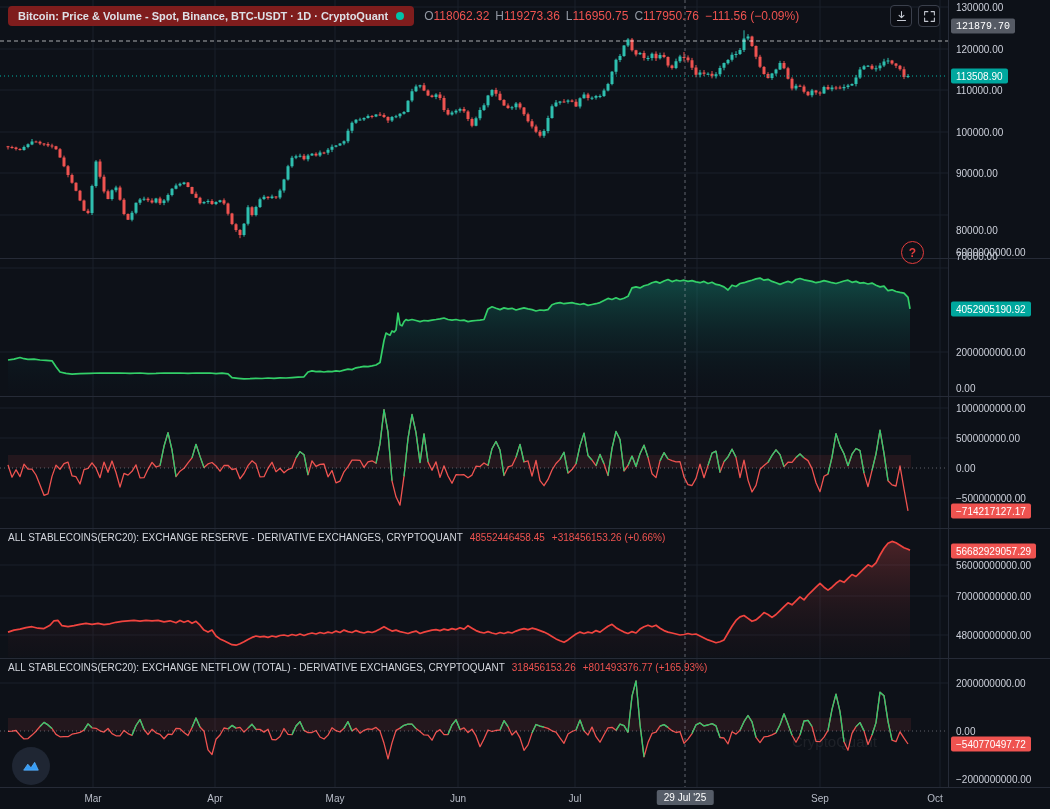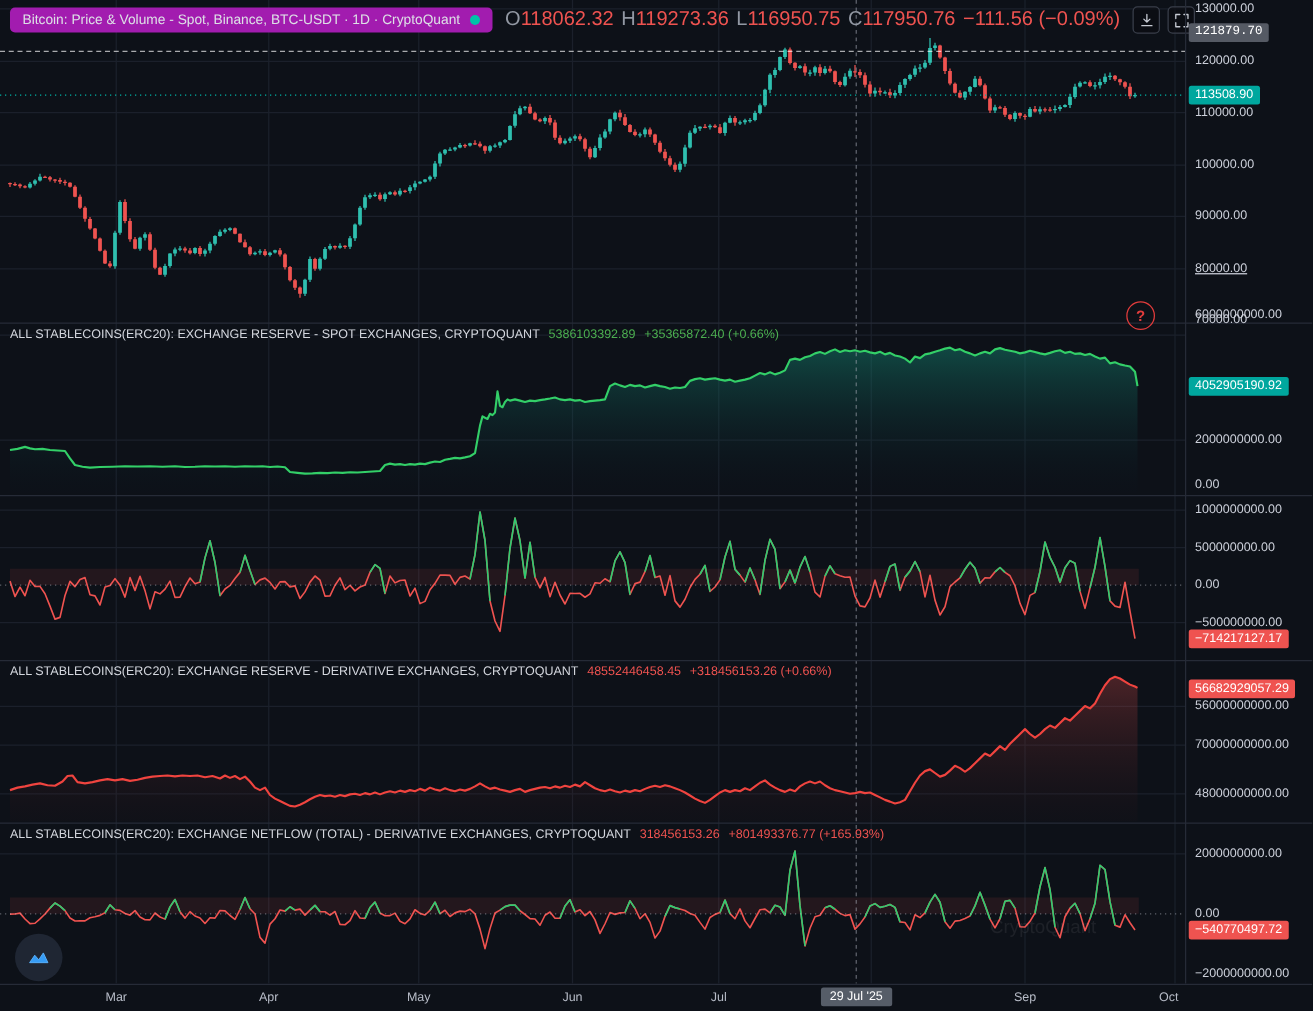--- a/index.html
+++ b/index.html
@@ -14,23 +14,23 @@
   #plot{position:absolute;left:0;top:0;}
   .sep{position:absolute;left:0;width:1050px;height:1px;background:var(--separator);}
   .axis-col{position:absolute;left:948px;top:0;width:102px;height:787px;border-left:1px solid var(--separator);}
   .tick{position:absolute;left:7px;font-size:10px;color:var(--axis-text);transform:translateY(-50%);white-space:nowrap;}
   .badge{position:absolute;left:2px;font-size:10px;color:#fff;padding:2px 5px;border-radius:2px;transform:translateY(-50%);white-space:nowrap;}
   .badge.teal{background:var(--badge-teal);} .badge.gray{background:var(--badge-gray);} .badge.red{background:var(--badge-red);}
   .time-axis{position:absolute;left:0;top:787px;width:1050px;height:22px;border-top:1px solid var(--separator);background:var(--bg);}
   .tlabel{position:absolute;top:5px;transform:translateX(-50%);font-size:10px;color:#b7bcc7;}
   .tbadge{position:absolute;top:2px;transform:translateX(-50%);font-size:10px;color:#fff;background:#565d68;padding:2px 7px;border-radius:2px;white-space:nowrap;}
   .header{position:absolute;left:8px;top:5px;height:22px;display:flex;align-items:center;gap:10px;width:932px;}
-  .chip{display:flex;align-items:center;gap:8px;background:#a21caf;border-radius:4px;padding:4px 10px;font-size:11px;color:#dde0e6;white-space:nowrap;}
+  .chip{display:flex;align-items:center;gap:8px;background:#7f1d1d;border-radius:4px;padding:4px 10px;font-size:11px;color:#dde0e6;white-space:nowrap;font-weight:bold;}
   .dot{width:8px;height:8px;border-radius:50%;background:#00c2a8;}
-  .ohlc{display:flex;gap:6px;font-size:16px;white-space:nowrap;}
+  .ohlc{display:flex;gap:6px;font-size:12px;white-space:nowrap;}
   .ohlc .lt{color:#9298a3;} .ohlc .vl{color:var(--down);}
   .hbtns{margin-left:auto;display:flex;gap:6px;}
   .hbtn{width:20px;height:20px;border:1px solid #3a3f4b;border-radius:4px;display:flex;align-items:center;justify-content:center;color:#c6cad3;background:rgba(10,12,17,.6);cursor:pointer;}
   .ptitle{position:absolute;left:8px;display:flex;gap:7px;font-size:10px;color:#d3d6dd;white-space:nowrap;}
   .val-green{color:var(--legend-green);} .val-red{color:var(--down);}
   .help{position:absolute;left:901px;top:241px;width:21px;height:21px;border:1.5px solid #e23c3c;border-radius:50%;color:#e23c3c;font-size:12px;font-weight:bold;display:flex;align-items:center;justify-content:center;cursor:pointer;}
   .cq-logo{position:absolute;left:12px;top:747px;width:38px;height:38px;border-radius:50%;background:#1f2633;display:flex;align-items:center;justify-content:center;cursor:pointer;}
   .watermark{position:absolute;left:792px;top:733px;font-size:15px;color:rgba(255,255,255,0.07);}
 </style>
 </head>
@@ -173,25 +173,20 @@
           </svg>
       </div>
       <div class="hbtn">
         <svg width="13" height="13" viewBox="0 0 16 16">
             <path d="M2 6V2h4M10 2h4v4M14 10v4h-4M6 14H2v-4" stroke="currentColor" stroke-width="1.3" fill="none" stroke-linecap="round" stroke-linejoin="round"></path>
           </svg>
       </div>
     </div>
   </div>
 
-  <div class="ptitle" style="top:262px">
-    <span>ALL STABLECOINS(ERC20): EXCHANGE RESERVE - SPOT EXCHANGES, CRYPTOQUANT</span>
-    <span class="val-green">5386103392.89</span>
-    <span class="val-green">+35365872.40 (+0.66%)</span>
-  </div>
   <div class="ptitle" style="top:532px">
     <span>ALL STABLECOINS(ERC20): EXCHANGE RESERVE - DERIVATIVE EXCHANGES, CRYPTOQUANT</span>
     <span class="val-red">48552446458.45</span>
     <span class="val-red">+318456153.26 (+0.66%)</span>
   </div>
   <div class="ptitle" style="top:662px">
     <span>ALL STABLECOINS(ERC20): EXCHANGE NETFLOW (TOTAL) - DERIVATIVE EXCHANGES, CRYPTOQUANT</span>
     <span class="val-red">318456153.26</span>
     <span class="val-red">+801493376.77 (+165.93%)</span>
   </div>
@@ -207,21 +202,21 @@
       <path d="M4 16.5l4.5-6.5 3.5 4 4-6 4 8.5z" fill="#369cf5" stroke="#5cb3ff" stroke-width="0.8" stroke-linejoin="round"></path>
     </svg>
   </div>
 
   <div class="axis-col" id="axisCol">
       <div class="tick" style="top: 7px;">130000.00</div>
       <div class="tick" style="top: 49px;">120000.00</div>
       <div class="tick" style="top: 90px;">110000.00</div>
       <div class="tick" style="top: 132px;">100000.00</div>
       <div class="tick" style="top: 173px;">90000.00</div>
-      <div class="tick" style="top: 215px; text-decoration: underline;">80000.00</div>
+      <div class="tick" style="top: 230px;">80000.00</div>
       <div class="tick" style="top: 256px;">70000.00</div>
       <div class="badge gray" style="top: 26px; font-family: Liberation Mono, monospace;">121879.70</div>
       <div class="badge teal" style="top: 76px;">113508.90</div>
       <div class="tick" style="top: 252px;">6000000000.00</div>
       <div class="tick" style="top: 352px;">2000000000.00</div>
       <div class="tick" style="top: 388px;">0.00</div>
       <div class="badge teal" style="top: 309px;">4052905190.92</div>
       <div class="tick" style="top: 408px;">1000000000.00</div>
       <div class="tick" style="top: 438px;">500000000.00</div>
       <div class="tick" style="top: 468px;">0.00</div>

